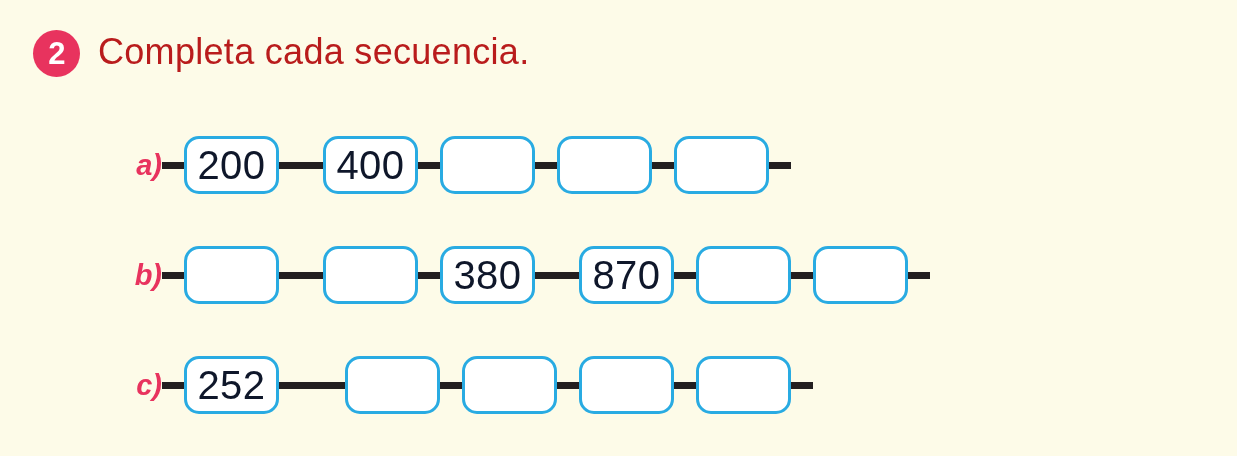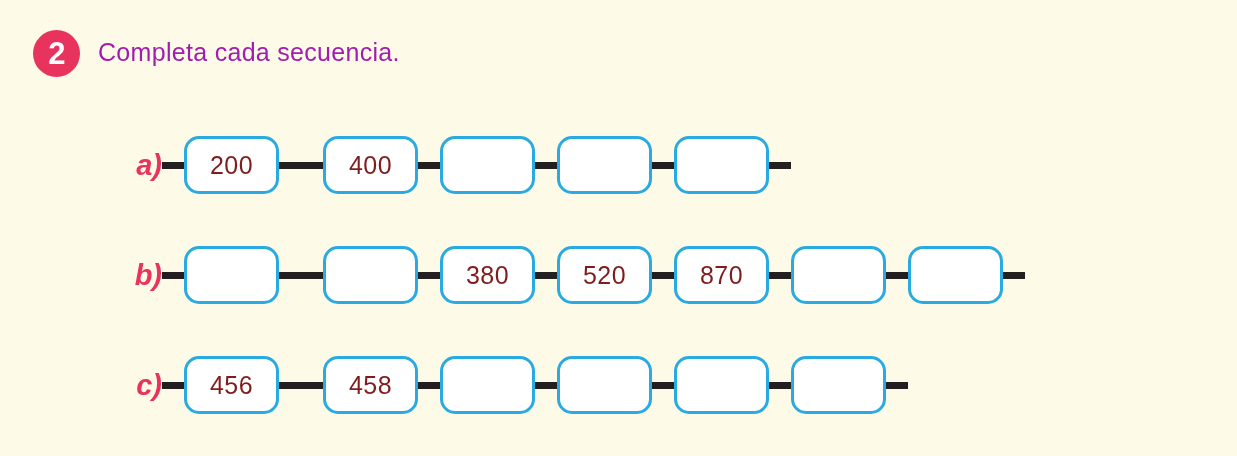--- a/index.html
+++ b/index.html
@@ -37,22 +37,22 @@
     color: #FFFFFF;
     display: flex;
     align-items: center;
     justify-content: center;
     font-size: 31px;
     font-weight: bold;
     line-height: 1;
     letter-spacing: -0.5px;
   }
   .header-text {
-    font-size: 25px;
-    color: #a21caf;
+    font-size: 36px;
+    color: #b91c1c;
     letter-spacing: 0.3px;
     white-space: nowrap;
     padding-bottom: 3px;
   }
 
   
   .rows {
     position: absolute;
     left: 0;
     top: 110px;
@@ -96,22 +96,22 @@
     border: 3px solid #29ABE2;
     border-radius: 15px;
     background: #FFFFFF;
     display: flex;
     align-items: center;
     justify-content: center;
     box-sizing: border-box;
     flex: none;
   }
   .cell-value {
-    font-size: 25px;
-    color: #7f1d1d;
+    font-size: 40px;
+    color: #0f172a;
     line-height: 1;
     letter-spacing: 0.5px;
   }
   .cell.empty .cell-value {
     visibility: hidden;
   }
 </style>
 </head>
 <body>
 
@@ -160,50 +160,44 @@
           <div class="connector"></div>
           <div class="connector"></div>
           <div class="cell empty">
             <span class="cell-value"></span>
           </div>
           <div class="connector"></div>
           <div class="cell">
             <span class="cell-value">380</span>
           </div>
           <div class="connector"></div>
-          <div class="cell">
-            <span class="cell-value">520</span>
-          </div>
           <div class="connector"></div>
           <div class="cell">
             <span class="cell-value">870</span>
           </div>
           <div class="connector"></div>
           <div class="cell empty">
             <span class="cell-value"></span>
           </div>
           <div class="connector"></div>
           <div class="cell empty">
             <span class="cell-value"></span>
           </div>
           <div class="connector end"></div>
         </div>
       </div>
       <div class="seq-row">
         <div class="row-label">c)</div>
         <div class="chain">
           <div class="connector"></div>
           <div class="cell">
-            <span class="cell-value">456</span>
-          </div>
-          <div class="connector"></div>
-          <div class="connector"></div>
-          <div class="cell">
-            <span class="cell-value">458</span>
-          </div>
+            <span class="cell-value">252</span>
+          </div>
+          <div class="connector"></div>
+          <div class="connector"></div>
           <div class="connector"></div>
           <div class="cell empty">
             <span class="cell-value"></span>
           </div>
           <div class="connector"></div>
           <div class="cell empty">
             <span class="cell-value"></span>
           </div>
           <div class="connector"></div>
           <div class="cell empty">

